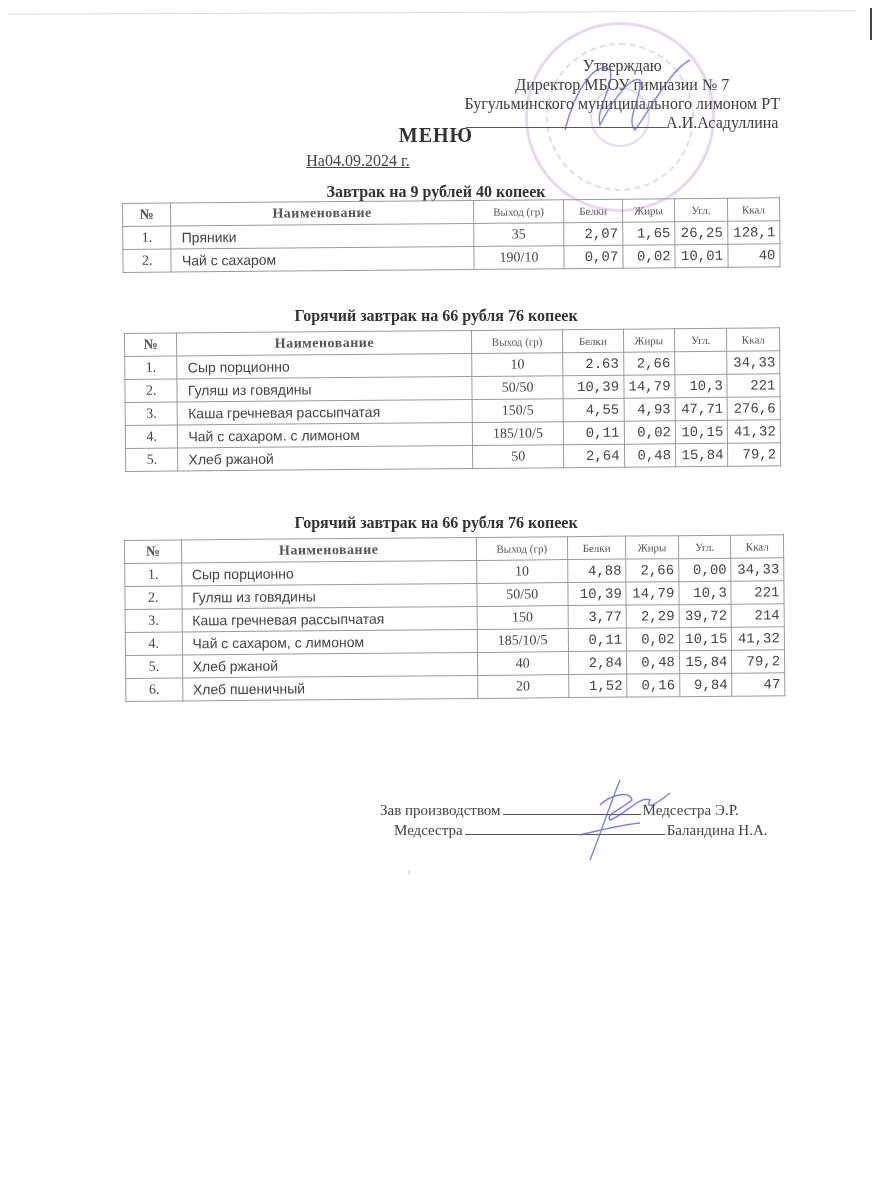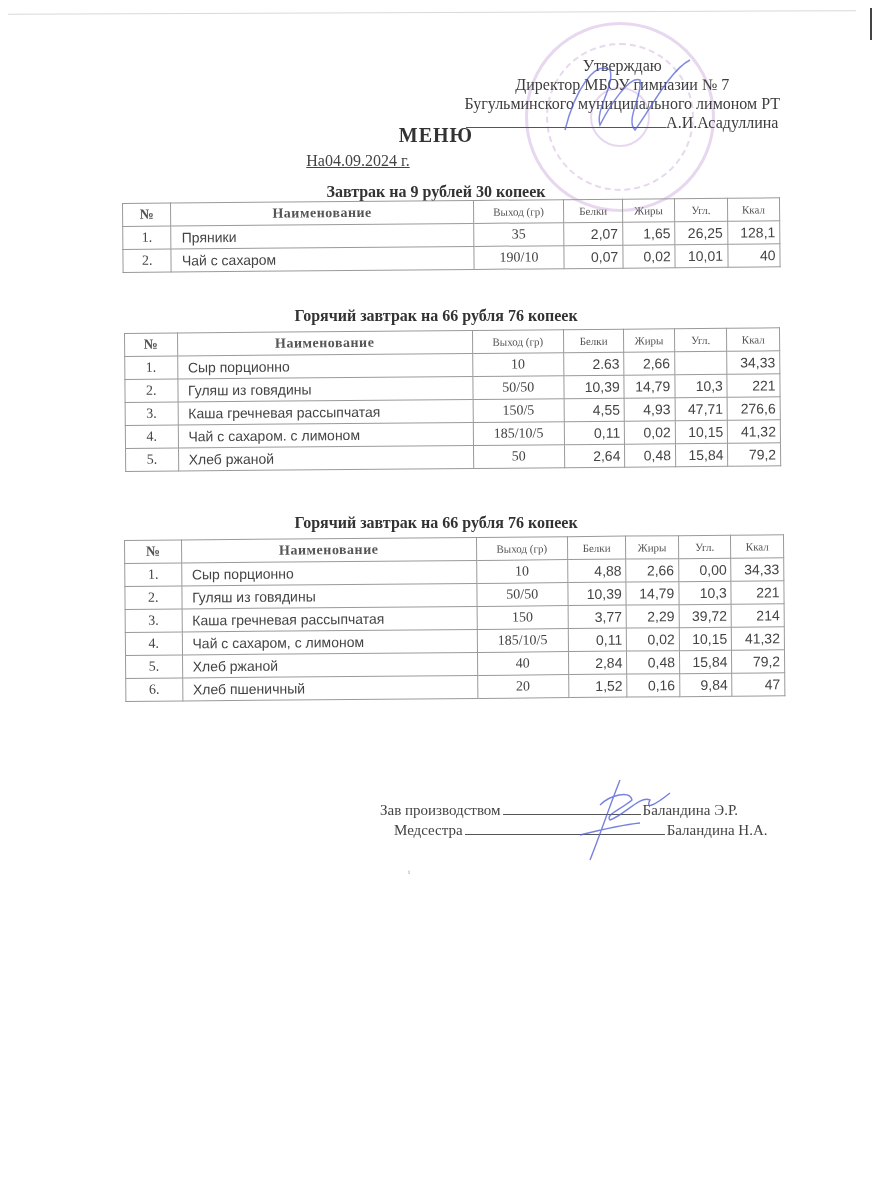--- a/index.html
+++ b/index.html
@@ -26,21 +26,21 @@
   .section-title { position: absolute; left: 0; width: 872px; text-align: center; font-size: 16px; font-weight: bold; color: #333; }
 
   table.menu { position: absolute; border-collapse: collapse; font-size: 14px; color: #444; }
   table.menu td, table.menu th { border: 1px solid #9a9a9a; padding: 0 4px; height: 22px; }
   table.menu th { font-weight: normal; font-size: 11px; color: #555; }
   table.menu th.name-h { font-size: 14px; font-weight: bold; font-family: "Liberation Serif", serif; letter-spacing: 0.5px; }
   table.menu th.num-h { font-size: 14px; font-weight: bold; }
   table.menu td.num { text-align: center; font-family: "Liberation Serif", serif; }
   table.menu td.name { text-align: left; font-family: "Liberation Sans", sans-serif; font-size: 14px; padding-left: 10px; }
   table.menu td.out { text-align: center; font-family: "Liberation Serif", serif; font-size: 14px; margin-top: 10px; }
-  table.menu td.val { text-align: right; font-family: Liberation Sans, sans-serif; font-size: 14px; }
+  table.menu td.val { text-align: right; font-family: Liberation Mono, monospace; font-size: 14px; }
 
   .t1 { left: 122px; top: 203px; width: 658px; transform: rotate(-0.5deg); transform-origin: left top; }
   .t2 { left: 124px; top: 333px; width: 656px; transform: rotate(-0.5deg); transform-origin: left top; }
   .t3 { left: 124px; top: 540px; width: 660px; transform: rotate(-0.5deg); transform-origin: left top; }
 
   .signs { position: absolute; left: 380px; top: 800px; width: 420px; font-size: 15px; line-height: 20px; color: #444; }
   .sign-row { display: flex; align-items: baseline; white-space: nowrap; }
   .sign-row .line { display: inline-block; border-bottom: 1px solid #555; height: 12px; }
   .sign-row.r2 { padding-left: 14px; }
   .tick-mark { position: absolute; left: 408px; top: 868px; font-size: 10px; color: #999; }
@@ -60,21 +60,21 @@
   <div><span class="sign-line"></span><span>А.И.Асадуллина</span></div>
 </div>
 
 <svg class="signature-svg" style="left:555px;top:50px" width="150" height="90" viewBox="0 0 150 90">
   <path d="M10 80 C20 40, 40 10, 55 20 C60 35, 40 60, 45 75 C55 55, 75 25, 85 30 C88 45, 70 70, 80 80 C95 60, 115 20, 135 10" fill="none" stroke="#5563d6" stroke-width="1.5" opacity="0.75"></path>
 </svg>
 
 <div class="title menu-title">МЕНЮ</div>
 <div class="title menu-date">На04.09.2024 г.</div>
 
-<div class="section-title" style="top:183px">Завтрак на 9 рублей 30 копеек</div>
+<div class="section-title" style="top:183px">Завтрак на 9 рублей 40 копеек</div>
 <table class="menu t1">
   <colgroup>
       <col style="width:48px">
       <col style="width:300px">
       <col style="width:90px">
       <col style="width:58px">
       <col style="width:52px">
       <col style="width:52px">
       <col style="width:52px">
     </colgroup>
@@ -259,21 +259,21 @@
         <td class="val">9,84</td>
         <td class="val">47</td>
       </tr>
     </tbody>
 </table>
 
 <div class="signs">
   <div class="sign-row">
     <span>Зав производством</span>
     <span class="line" style="width:138px;margin:0 2px"></span>
-    <span>Баландина Э.Р.</span>
+    <span>Медсестра Э.Р.</span>
   </div>
   <div class="sign-row r2">
     <span>Медсестра</span>
     <span class="line" style="width:200px;margin:0 2px"></span>
     <span>Баландина Н.А.</span>
   </div>
 </div>
 
 <svg class="signature-svg" style="left:560px;top:775px" width="120" height="90" viewBox="0 0 120 90">
   <path d="M30 85 C40 60, 50 30, 60 5 M40 30 C50 20, 70 15, 72 25 C60 35, 45 40, 50 45 C65 40, 80 20, 90 25 C85 35, 95 30, 110 18 M20 60 C40 55, 60 50, 80 48" fill="none" stroke="#5563d6" stroke-width="1.4" opacity="0.8"></path>

